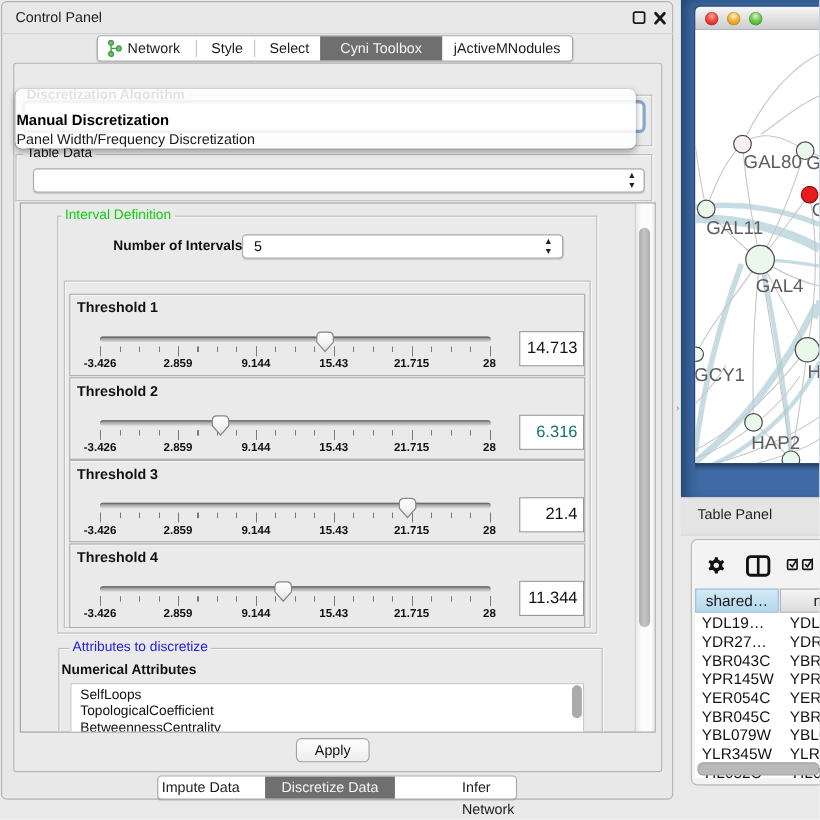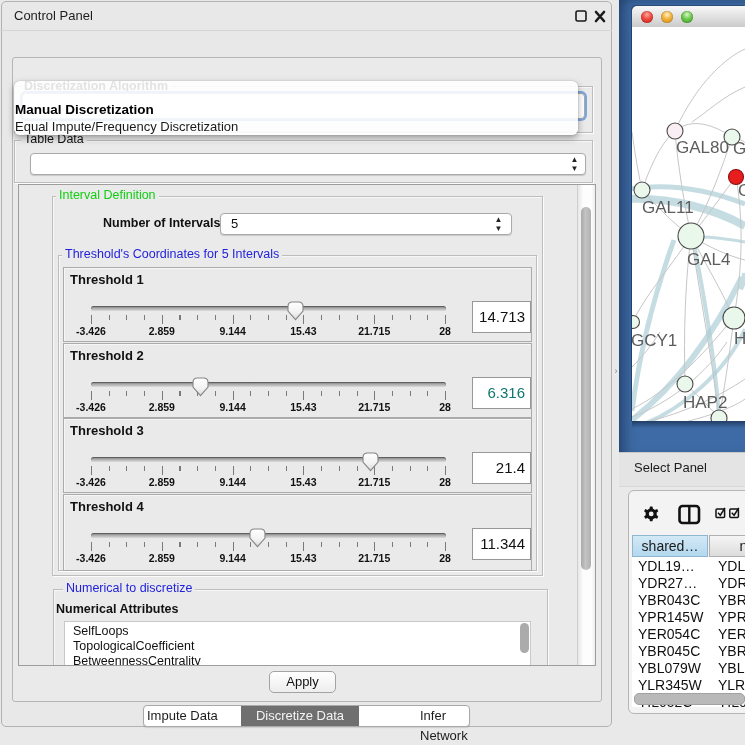--- a/index.html
+++ b/index.html
@@ -21,20 +21,38 @@
   <div class="abs" style="left:0;top:0;width:612px;height:30px;border-bottom:1px solid #d4d4d4;"></div>
   <div class="abs" style="left:14px;top:8px;font-size:13px;color:#1d1d1d;">Control Panel</div>
 
   <svg class="abs" style="left:574px;top:9px;" width="34" height="15" viewBox="0 0 34 15">
     <rect x="2" y="2" width="10" height="10" rx="1.6" fill="none" stroke="#1a1a1a" stroke-width="1.6"></rect>
     <path d="M22 3 L30 12 M30 3 L22 12" stroke="#1a1a1a" stroke-width="2.6" stroke-linecap="round" fill="none"></path>
   </svg>
 
   <div class="abs" style="left:12px;top:57px;width:588px;height:643px;background:#eaeaea;border:1px solid #b6b6b6;border-radius:3px;"></div>
 
+  <div class="abs" id="toptabs" style="left:88px;top:32px;width:431px;height:22px;background:#fff;border:1px solid #a9a9a9;border-radius:4px;font-size:13px;color:#1c1c1c;box-shadow:0 1px 1px rgba(0,0,0,.12);">
+    <svg class="abs" style="left:8px;top:3px;" width="16" height="16" viewBox="0 0 16 16">
+      <g stroke="#3f9e3f" stroke-width="1.2" fill="#6fbf6f">
+        <line x1="4" y1="3" x2="4" y2="13"></line>
+          <line x1="4" y1="8" x2="11" y2="8"></line>
+        <circle cx="4" cy="3" r="2.2"></circle>
+          <circle cx="4" cy="13" r="2.2"></circle>
+          <circle cx="11" cy="8" r="2.2"></circle>
+      </g>
+    </svg>
+    <div class="abs" style="left:27px;top:0;line-height:22px;">Network</div>
+    <div class="abs" style="left:89px;top:3px;width:1px;height:16px;background:#c2c2c2;"></div>
+    <div class="abs" style="left:103px;top:0;line-height:22px;">Style</div>
+    <div class="abs" style="left:142px;top:3px;width:1px;height:16px;background:#c2c2c2;"></div>
+    <div class="abs" style="left:156px;top:0;line-height:22px;">Select</div>
+    <div class="abs" style="left:202px;top:0;width:111px;height:22px;background:#6f6f6f;text-align:center;line-height:22px;color:#f4f4f4;">Cyni Toolbox</div>
+    <div class="abs" style="left:313px;top:0;width:118px;text-align:center;line-height:22px;">jActiveMNodules</div>
+  </div>
 
   <div class="abs etch" style="left:14px;top:86px;width:577px;height:45px;"></div>
   <div class="gtitle bold" style="left:21px;top:80px;color:#111;">Discretization Algorithm</div>
   <div class="combo" style="left:22px;top:93px;width:561px;height:24px;box-shadow:0 0 0 2px #7aa6e0;"></div>
 
   <div class="abs etch" style="left:14px;top:140px;width:577px;height:41px;"></div>
   <div class="gtitle" style="left:21px;top:133px;color:#111;">Table Data</div>
   <div class="combo" style="left:30px;top:153px;width:554px;height:20px;line-height:20px;">
     <span class="carr" style="right:6px;top:1px;font-size:8px;line-height:9px;">▲<br>▼</span>
   </div>
@@ -43,21 +61,20 @@
 
     <div class="abs etch" style="left:33px;top:11px;width:489px;height:378px;"></div>
     <div class="gtitle" style="left:37px;top:4px;color:#10cf10;">Interval Definition</div>
     <div class="abs bold" style="left:84px;top:31px;font-size:12.5px;color:#111;">Number of Intervals</div>
     <div class="combo" style="left:201px;top:28px;width:290px;height:20px;line-height:20px;">
       <span style="padding-left:10px;">5</span>
       <span class="carr" style="right:8px;top:1px;font-size:8px;line-height:9px;">▲<br>▼</span>
     </div>
 
     <div class="abs etch" style="left:39px;top:70px;width:477px;height:314px;"></div>
-    <div class="gtitle" style="left:43px;top:63px;color:#2222dd;">Threshold's Coordinates for 5 Intervals</div>
 
     <div class="abs" style="left:44px;top:82px;width:467px;height:73px;border:1px solid #ababab;box-shadow:inset 1px 1px 0 #f6f6f6;">
       <div class="abs bold" style="left:6px;top:4px;font-size:13px;color:#111;">Threshold 1</div>
       <div class="abs" style="left:27px;top:38px;width:355px;height:5px;background:linear-gradient(#838383,#dcdcdc);border-radius:2.5px;box-shadow:inset 0 1px 1px rgba(0,0,0,.35);"></div>
       <div class="abs" style="left:27px;top:47px;width:356px;height:5px;background:repeating-linear-gradient(90deg,#7a7a7a 0,#7a7a7a 1px,transparent 1px,transparent 17.7px);"></div>
       <div class="abs" style="left:27px;top:47px;width:356px;height:9px;background:repeating-linear-gradient(90deg,#7a7a7a 0,#7a7a7a 1px,transparent 1px,transparent 70.8px);"></div>
       <div class="abs bold" style="left:27.0px;top:57px;transform:translateX(-50%);font-size:10.5px;color:#111;">-3.426</div>
       <div class="abs bold" style="left:97.8px;top:57px;transform:translateX(-50%);font-size:10.5px;color:#111;">2.859</div>
       <div class="abs bold" style="left:168.6px;top:57px;transform:translateX(-50%);font-size:10.5px;color:#111;">9.144</div>
       <div class="abs bold" style="left:239.4px;top:57px;transform:translateX(-50%);font-size:10.5px;color:#111;">15.43</div>
@@ -139,21 +156,21 @@
               <stop offset="0" stop-color="#ffffff"></stop>
               <stop offset="0.6" stop-color="#f2f2f2"></stop>
               <stop offset="1" stop-color="#d8d8d8"></stop>
             </linearGradient>
           </defs>
       </svg>
       <div class="abs" style="left:408px;top:33px;width:52px;height:30px;background:#fff;border:1px solid #979797;text-align:right;font-size:15px;color:#111;line-height:30px;padding-right:5px;">11.344</div>
     </div>
 
     <div class="abs etch" style="left:34px;top:404px;width:493px;height:90px;"></div>
-    <div class="gtitle" style="left:44px;top:397px;color:#2222dd;">Numerical to discretize</div>
+    <div class="gtitle" style="left:44px;top:397px;color:#2222dd;">Attributes to discretize</div>
     <div class="abs bold" style="left:37px;top:417px;font-size:12.5px;color:#111;">Numerical Attributes</div>
     <div class="abs" style="left:45px;top:436px;width:465px;height:44px;background:#fff;border:1px solid #c9c9c9;overflow:hidden;">
       <div class="abs" style="left:8px;top:2px;font-size:12.5px;color:#111;line-height:15px;">SelfLoops<br>TopologicalCoefficient<br>BetweennessCentrality</div>
       <div class="abs" style="right:1px;top:1px;width:9px;height:30px;background:#ababab;border-radius:5px;"></div>
     </div>
 
     <div class="abs" style="left:558px;top:0;width:18px;height:480px;background:linear-gradient(90deg,#e7e7e7,#fdfdfd 30%,#fdfdfd 75%,#e7e7e7);border-left:1px solid #cfcfcf;"></div>
     <div class="abs" style="left:562px;top:22px;width:10px;height:363px;background:linear-gradient(90deg,#a9a9a9,#c4c4c4 45%,#b0b0b0);border-radius:5px;"></div>
   </div>
 
@@ -227,21 +244,21 @@
     <text x="55" y="238">GAL4</text>
     <text x="-1" y="319">GCY1</text>
     <text x="102" y="317">HA</text>
     <text x="51" y="381">HAP2</text>
   </g>
 </svg>
     </div>
   <div class="abs" style="left:632px;top:421px;width:113px;height:7px;background:linear-gradient(rgba(5,15,35,.5),rgba(5,15,35,0));"></div>
 
   <div class="abs" style="left:619px;top:452px;width:126px;height:33px;background:#e4e4e4;border-top:1px solid #c9c9c9;border-bottom:1px solid #d8d8d8;"></div>
-  <div class="abs" style="left:634px;top:460px;font-size:13px;color:#1d1d1d;">Select Panel</div>
+  <div class="abs" style="left:634px;top:460px;font-size:13px;color:#1d1d1d;">Table Panel</div>
   <div class="abs" style="left:628px;top:490px;width:130px;height:222px;background:#f3f3f3;border:1px solid #b5b5b5;border-radius:6px;"></div>
 <svg class="abs" style="left:640px;top:502px;" width="105" height="24" viewBox="0 0 105 24">
     <g fill="#111111">
       <path d="M10 4.5 L12.4 4.5 L13 6.8 A5.2 5.2 0 0 1 14.9 7.9 L17.1 7.1 L18.3 9.2 L16.6 10.8 A5.2 5.2 0 0 1 16.6 13 L18.3 14.6 L17.1 16.7 L14.9 15.9 A5.2 5.2 0 0 1 13 17 L12.4 19.3 L10 19.3 L9.4 17 A5.2 5.2 0 0 1 7.5 15.9 L5.3 16.7 L4.1 14.6 L5.8 13 A5.2 5.2 0 0 1 5.8 10.8 L4.1 9.2 L5.3 7.1 L7.5 7.9 A5.2 5.2 0 0 1 9.4 6.8 Z"></path>
       <circle cx="11.2" cy="11.9" r="2.4" fill="#efefef"></circle>
     </g>
     <rect x="39.5" y="4" width="19.5" height="17" rx="3" fill="none" stroke="#111111" stroke-width="2.6"></rect>
     <line x1="49.3" y1="4" x2="49.3" y2="21" stroke="#111111" stroke-width="2.4"></line>
     <g fill="none" stroke="#111111" stroke-width="1.5">
       <rect x="76" y="7" width="8.6" height="8.6" rx="1"></rect>
@@ -255,15 +272,15 @@
   <div class="abs" style="left:632px;top:535px;width:76px;height:22px;background:linear-gradient(#d3e9f6,#b3d8ee);border:1px solid #8fb6d0;box-sizing:border-box;font-size:14px;color:#1a1a1a;text-align:center;line-height:21px;">shared…</div>
   <div class="abs" style="left:709px;top:535px;width:96px;height:22px;background:linear-gradient(#f5f5f5,#dcdcdc);border:1px solid #b0b0b0;box-sizing:border-box;font-size:14px;color:#1a1a1a;text-align:center;line-height:21px;">name</div>
   <div class="abs" style="left:638px;top:558px;font-size:14px;color:#111;line-height:17px;">YDL19…<br>YDR27…<br>YBR043C<br>YPR145W<br>YER054C<br>YBR045C<br>YBL079W<br>YLR345W<br>YIL052C</div>
   <div class="abs" style="left:718px;top:558px;font-size:14px;color:#111;line-height:17px;">YDL1<br>YDR2<br>YBR0<br>YPR1<br>YER0<br>YBR0<br>YBL0<br>YLR3<br>YIL0</div>
   <div class="abs" style="left:634px;top:693px;width:109px;height:10px;background:#b9b9b9;border-radius:5px;border:1px solid #a2a2a2;"></div>
 
   <div class="abs" style="left:614.5px;top:366px;font-size:9px;color:#888;">›</div>
 
   <div class="abs" style="left:14px;top:81px;width:564px;height:54px;background:rgba(255,255,255,.88);border-radius:6px;box-shadow:0 3px 7px rgba(0,0,0,.35),0 0 1px rgba(0,0,0,.35);"></div>
   <div class="abs bold" style="left:15px;top:102px;font-size:13.5px;color:#000;">Manual Discretization</div>
-  <div class="abs" style="left:15px;top:119px;font-size:13px;color:#1a1a1a;">Equal Impute/Frequency Discretization</div>
+  <div class="abs" style="left:15px;top:119px;font-size:13px;color:#1a1a1a;">Panel Width/Frequency Discretization</div>
 
 </div>
 
 </body></html>

